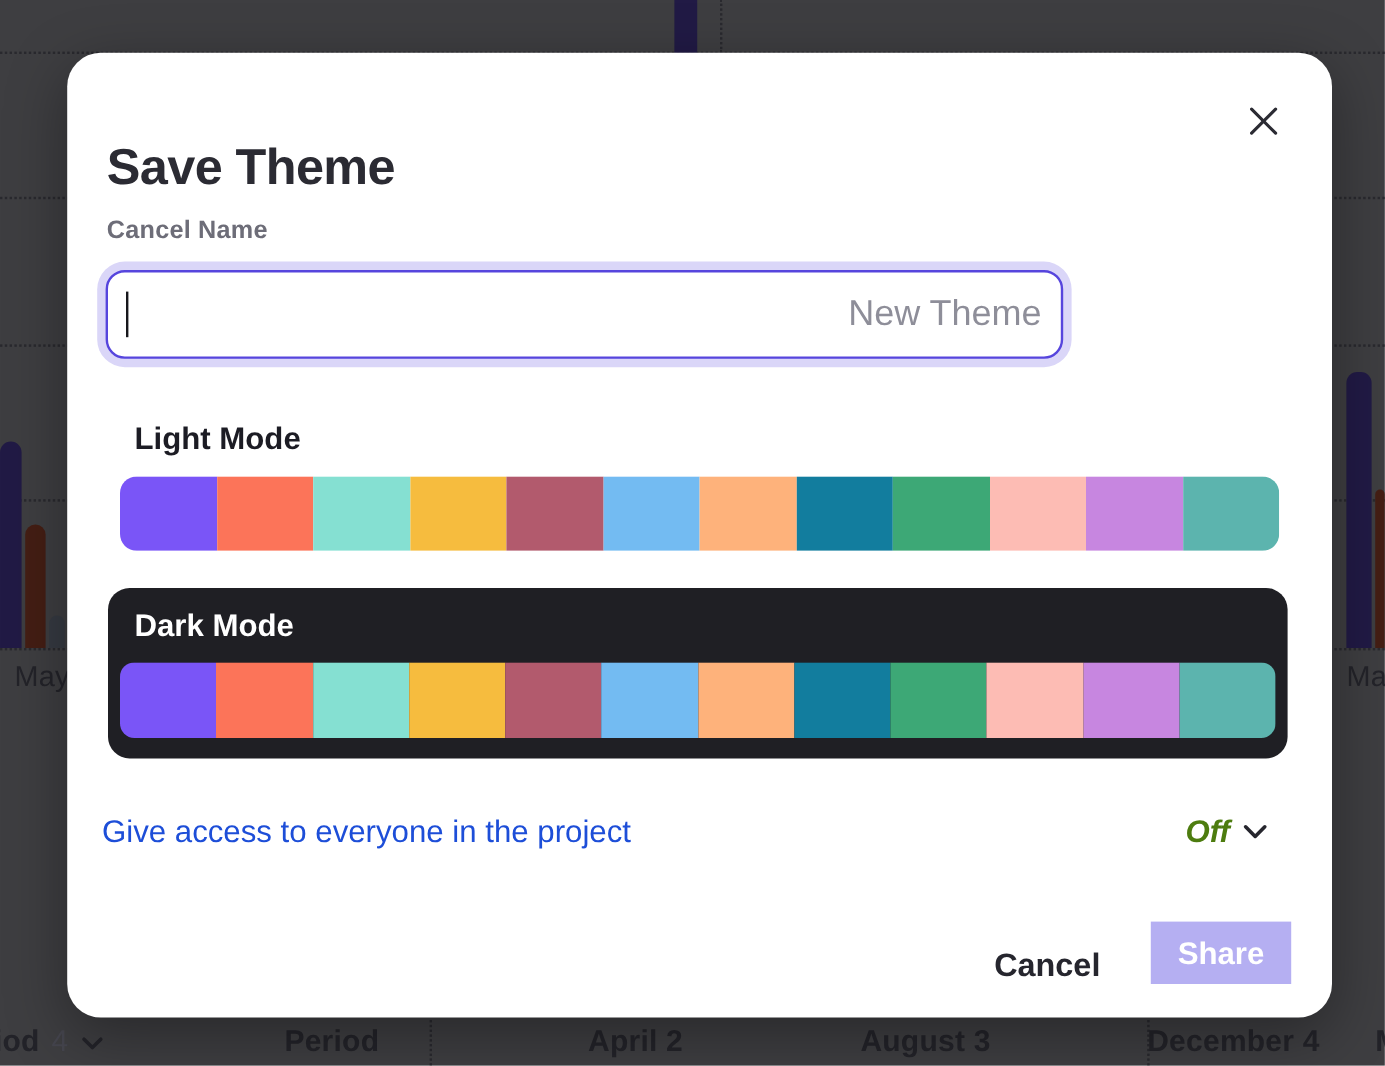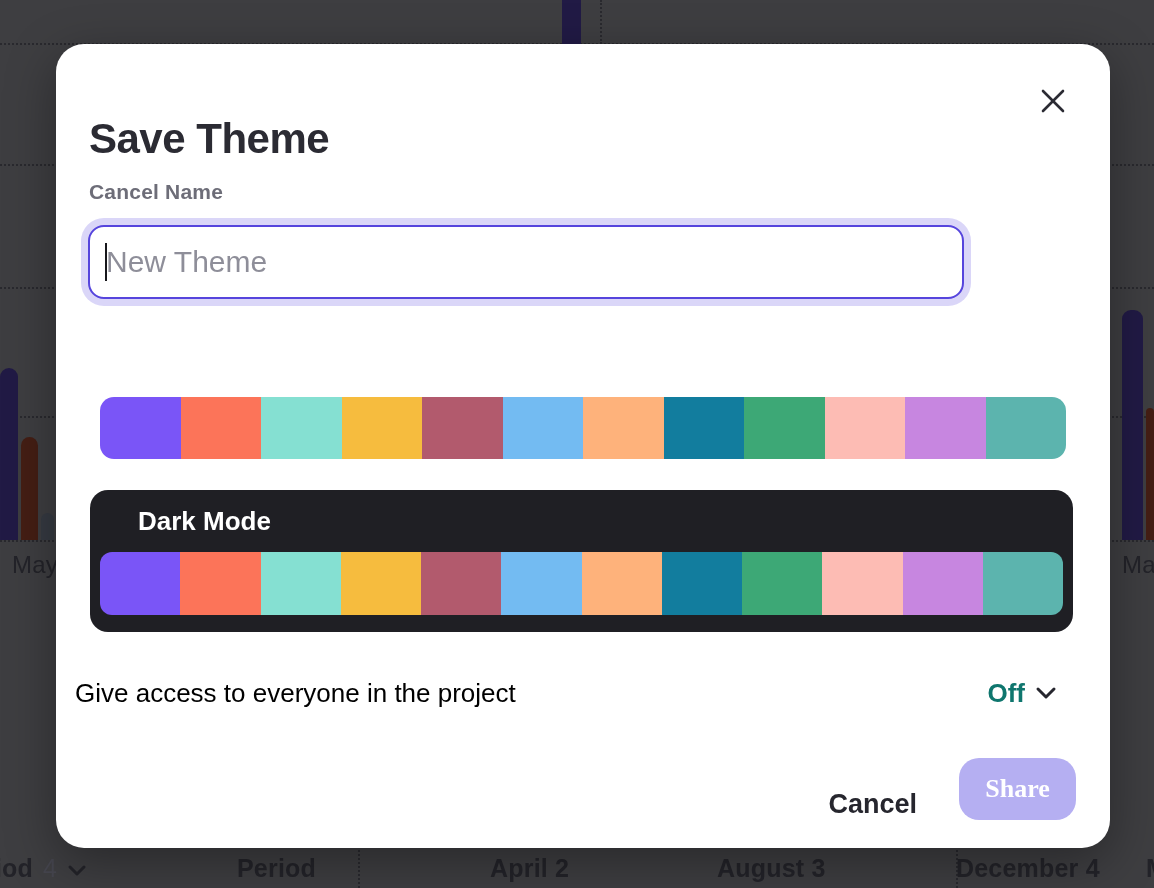--- a/index.html
+++ b/index.html
@@ -38,26 +38,27 @@
   .close-btn {
     position:absolute; left:982px; top:43px; width:30px; height:30px;
     background:none; border:none; cursor:pointer; padding:0;
     display:flex; align-items:center; justify-content:center;
   }
   .field-label {
     position:absolute; left:33px; top:136px;
     font-size:21px; font-weight:600; color:#6d6d78; letter-spacing:0.2px;
   }
   .name-input {
-    position:absolute; left:32px; top:181px; width:876px; height:74px;
+    position:absolute; left:32px; top:181px; width:798px; height:74px;
     border:2px solid #5645dd; border-radius:16px;
     box-shadow:0 0 0 7px #dad6f8;
     font-family:"Liberation Sans", sans-serif;
     font-size:30px; color:#26262e; padding:18px 16px; outline:none;
     background:#ffffff;
+    text-align:right;
   }
   .name-input::placeholder { color:#8e8e99; opacity:1; }
   .caret { position:absolute; left:49px; top:199px; width:2px; height:38px; background:#17171c; }
 
   .section-label-light {
     position:absolute; left:56px; top:306px;
     font-size:26px; font-weight:700; color:#1c1c24;
   }
   .swatch-strip {
     display:flex; overflow:hidden;
@@ -65,50 +66,50 @@
   .swatch { flex:1 1 0; }
   .light-strip {
     position:absolute; left:44px; top:353px; width:966px; height:62px; border-radius:14px;
   }
   .dark-box {
     position:absolute; left:34px; top:446px; width:983px; height:142px;
     background:#1f1f24; border-radius:18px;
   }
   .section-label-dark {
     position:absolute; left:22px; top:16px;
-    font-size:26px; font-weight:700; color:#ffffff;margin-left:26px;
+    font-size:26px; font-weight:700; color:#ffffff;
   }
   .dark-strip {
     position:absolute; left:10px; top:62px; width:963px; height:63px; border-radius:12px;
   }
 
   .access-label {
-    position:absolute; left:19px; top:634px;
-    font-size:26px; font-weight:400; color:#000000;
+    position:absolute; left:29px; top:634px;
+    font-size:26px; font-weight:400; color:#1d4ed8;
   }
   .access-control {
     position:absolute; right:53px; top:634px;
     display:flex; align-items:center; gap:10px;
     background:none; border:none; cursor:pointer; padding:0;
     font-family:"Liberation Sans", sans-serif;
   }
-  .access-value { font-size:26px; font-weight:700; color:#0f766e; }
+  .access-value { font-size:26px; font-weight:700; color:#4d7c0f;font-style:italic; }
 
   .actions {
     position:absolute; right:34px; bottom:28px;
     display:flex; align-items:flex-end; gap:42px;
   }
   .cancel-btn {
     background:none; border:none; cursor:pointer; padding:0;
     font-family:"Liberation Sans", sans-serif;
     font-size:27px; font-weight:700; color:#26262e;
   }
   .share-btn {
-    width:117px; height:62px; border:none; border-radius:20px;
-    font-family:Liberation Serif, serif;
+    width:117px; height:52px; border:none; border-radius:0;
+    font-family:Liberation Sans, sans-serif;
     font-size:26px; font-weight:600; color:#ffffff; cursor:pointer;
   }
 </style>
 </head>
 <body>
 
 <div class="backdrop">
   <div class="gridline-h" style="top:43px"></div>
   <div class="gridline-h" style="top:164px"></div>
   <div class="gridline-h" style="top:287px"></div>
@@ -154,20 +155,21 @@
           <line x1="4" y1="4" x2="24" y2="24" stroke="#2b2b33" stroke-width="2.6" stroke-linecap="round"></line>
           <line x1="24" y1="4" x2="4" y2="24" stroke="#2b2b33" stroke-width="2.6" stroke-linecap="round"></line>
         </svg>
     </span>
   </button>
 
   <label class="field-label">Cancel Name</label>
   <input class="name-input" type="text" placeholder="New Theme" style="">
   <div class="caret"></div>
 
+  <div class="section-label-light">Light Mode</div>
   <div class="swatch-strip light-strip">
       <div class="swatch" style="background-color: rgb(122, 85, 247);"></div>
       <div class="swatch" style="background-color: rgb(252, 116, 89);"></div>
       <div class="swatch" style="background-color: rgb(133, 224, 210);"></div>
       <div class="swatch" style="background-color: rgb(246, 188, 62);"></div>
       <div class="swatch" style="background-color: rgb(178, 90, 109);"></div>
       <div class="swatch" style="background-color: rgb(115, 187, 242);"></div>
       <div class="swatch" style="background-color: rgb(254, 178, 123);"></div>
       <div class="swatch" style="background-color: rgb(18, 125, 158);"></div>
       <div class="swatch" style="background-color: rgb(61, 168, 118);"></div>

